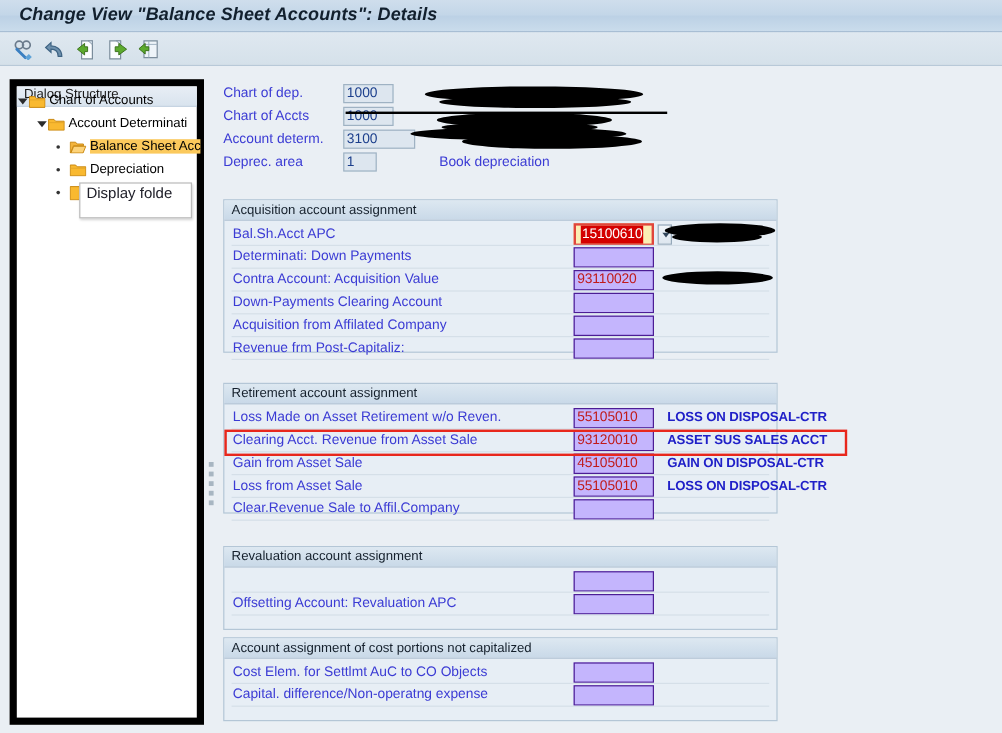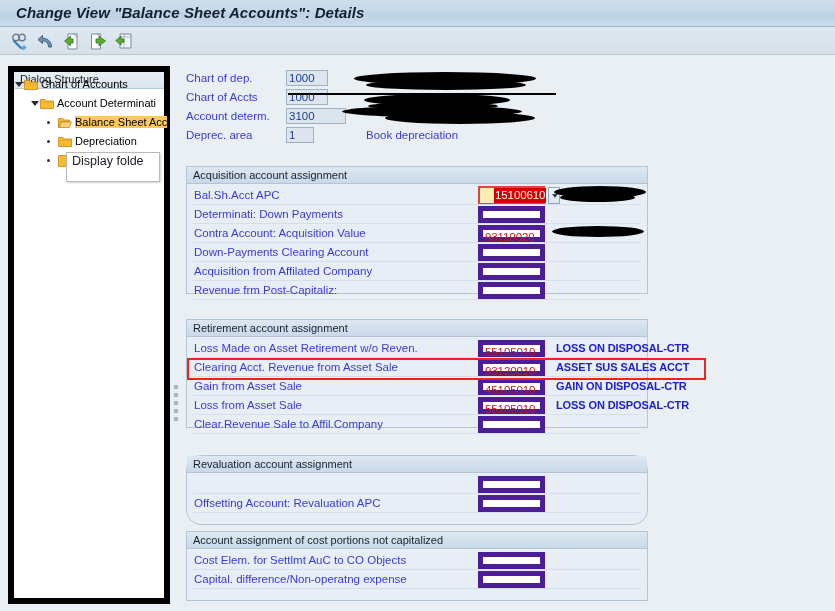--- a/index.html
+++ b/index.html
@@ -105,27 +105,27 @@
   .grow:after {
     content:""; position:absolute; left:6px; right:6px; bottom:0;
     border-bottom:1px solid #d5dfe8;
   }
   .glabel {
     position:absolute; left:7px; top:3px;
     color:#3b3bd4; font-size:11.5px; white-space:nowrap;
   }
   .ginput {
     position:absolute; left:291px; top:1px; width:67px; height:17px;
-    background:#ffffff; border:5px solid #4c1d95;
+    background:#c4b5fd; border:1px solid #4c1d95;
     color:#c01a1a; font-size:11.5px; font-family:"Liberation Sans",sans-serif;
     padding:0 2px; line-height:15px; letter-spacing:-.1px;
   }
   .ginput.focused {
     background:#fbeeb4; border:2px solid #e0453c;
-    top:0px; height:19px; line-height:15px; padding:0 14px;
+    top:0px; height:19px; line-height:15px; padding:0 4px;
   }
   .ginput.focused span {
     background:#d40000; color:#ffffff; padding:0 1px;
     display:inline-block; line-height:15px;
   }
   .gdesc {
     position:absolute; left:369px; top:3px;
     color:#2020c8; font-size:11px; font-weight:bold; white-space:nowrap;
     letter-spacing:-.1px;
   }
@@ -322,21 +322,21 @@
         <div class="grow" style="top:76px">
           <span class="glabel">Loss from Asset Sale</span>
           <span class="ginput">55105010</span>
           <span class="gdesc">LOSS ON DISPOSAL-CTR</span>
         </div>
         <div class="grow" style="top:95px">
           <span class="glabel">Clear.Revenue Sale to Affil.Company</span>
           <span class="ginput"></span>
         </div>
       </div>
-      <div class="gbox" style="top: 455px; height: 70px; border-radius: 15px;">
+      <div class="gbox" style="top: 455px; height: 70px;">
         <div class="ghdr">Revaluation account assignment</div>
         <div class="grow" style="top:19px">
           <span class="ginput"></span>
         </div>
         <div class="grow" style="top:38px">
           <span class="glabel">Offsetting Account: Revaluation APC</span>
           <span class="ginput"></span>
         </div>
       </div>
       <div class="gbox" style="top: 531px; height: 70px;">

